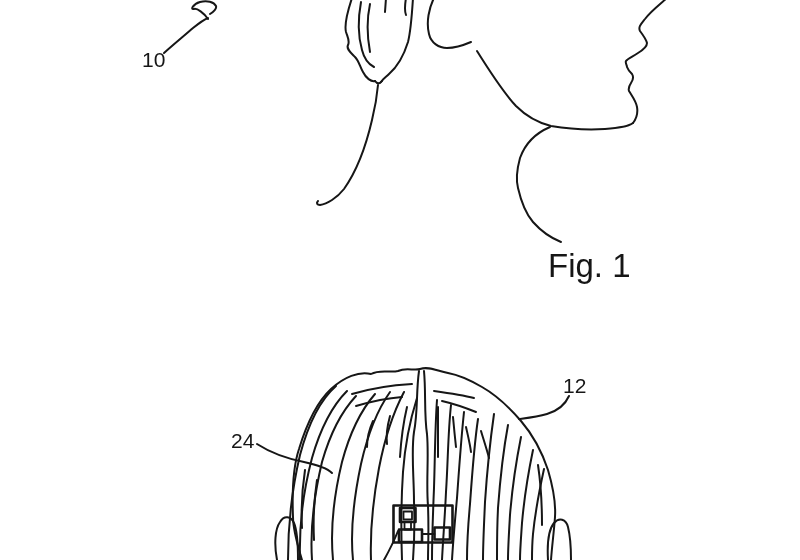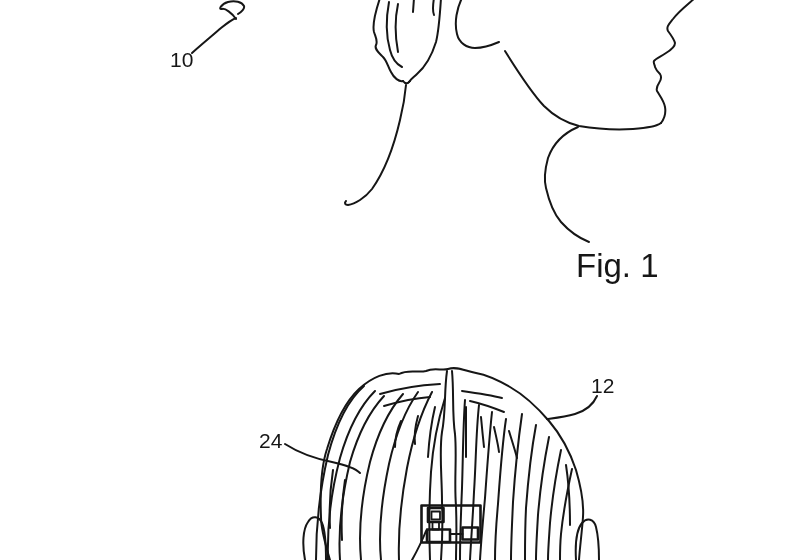--- a/index.html
+++ b/index.html
@@ -1,21 +1,20 @@
 <!DOCTYPE html>
 <html style="--ink: #161616; --paper: #ffffff;"><head>
 <meta charset="utf-8">
 <style>
   :root { --ink:#161616; --paper:#ffffff; }
   html,body { margin:0; padding:0; background:var(--paper); }
   .sheet {
     width:712px; height:560px; position:relative; overflow:hidden;
     background:var(--paper);
     font-family:"Liberation Sans", sans-serif;
-    margin-left:28px;
   }
   svg { display:block; }
   .stroke { fill:none; stroke:var(--ink); stroke-width:2; stroke-linecap:round; stroke-linejoin:round; }
   .stroke.thick { stroke-width:2.6; }
   .stroke.thin { stroke-width:1.8; }
   text.ref { fill:var(--ink); font-size:21px; font-family:"Liberation Sans", sans-serif; }
   text.caption { fill:var(--ink); font-size:33px; font-family:"Liberation Sans", sans-serif; }
 </style>
 </head>
 <body>

